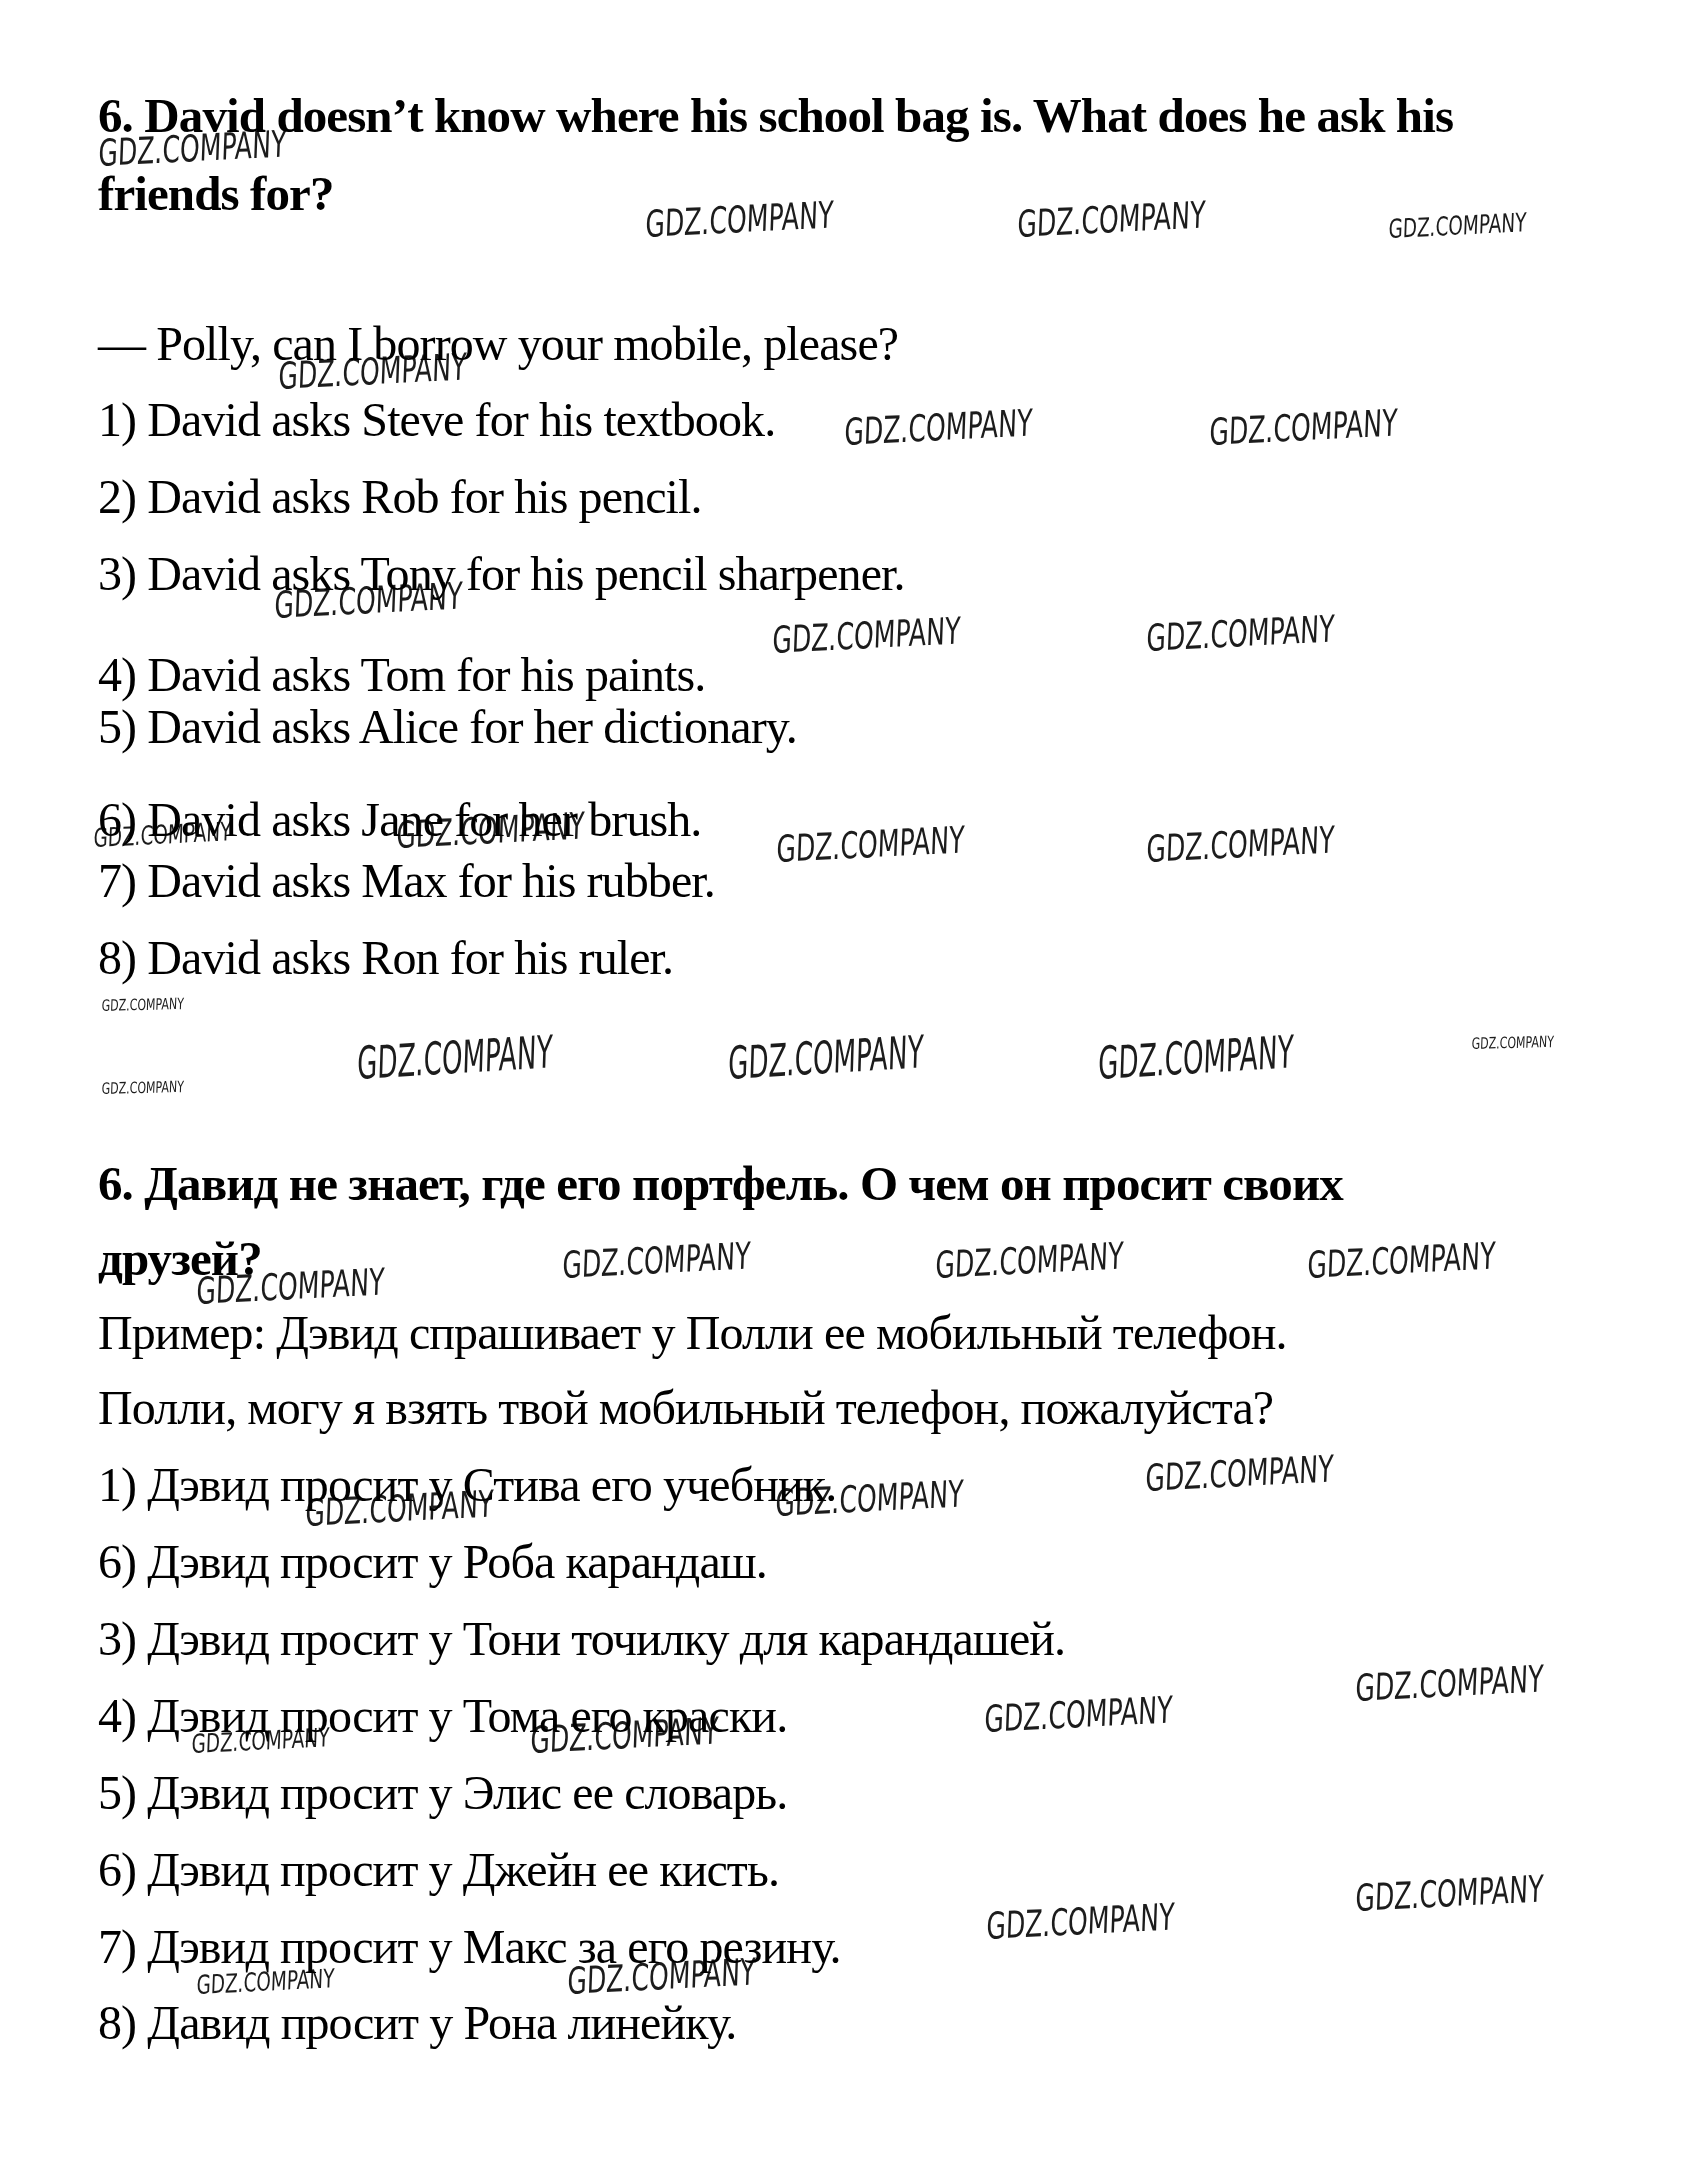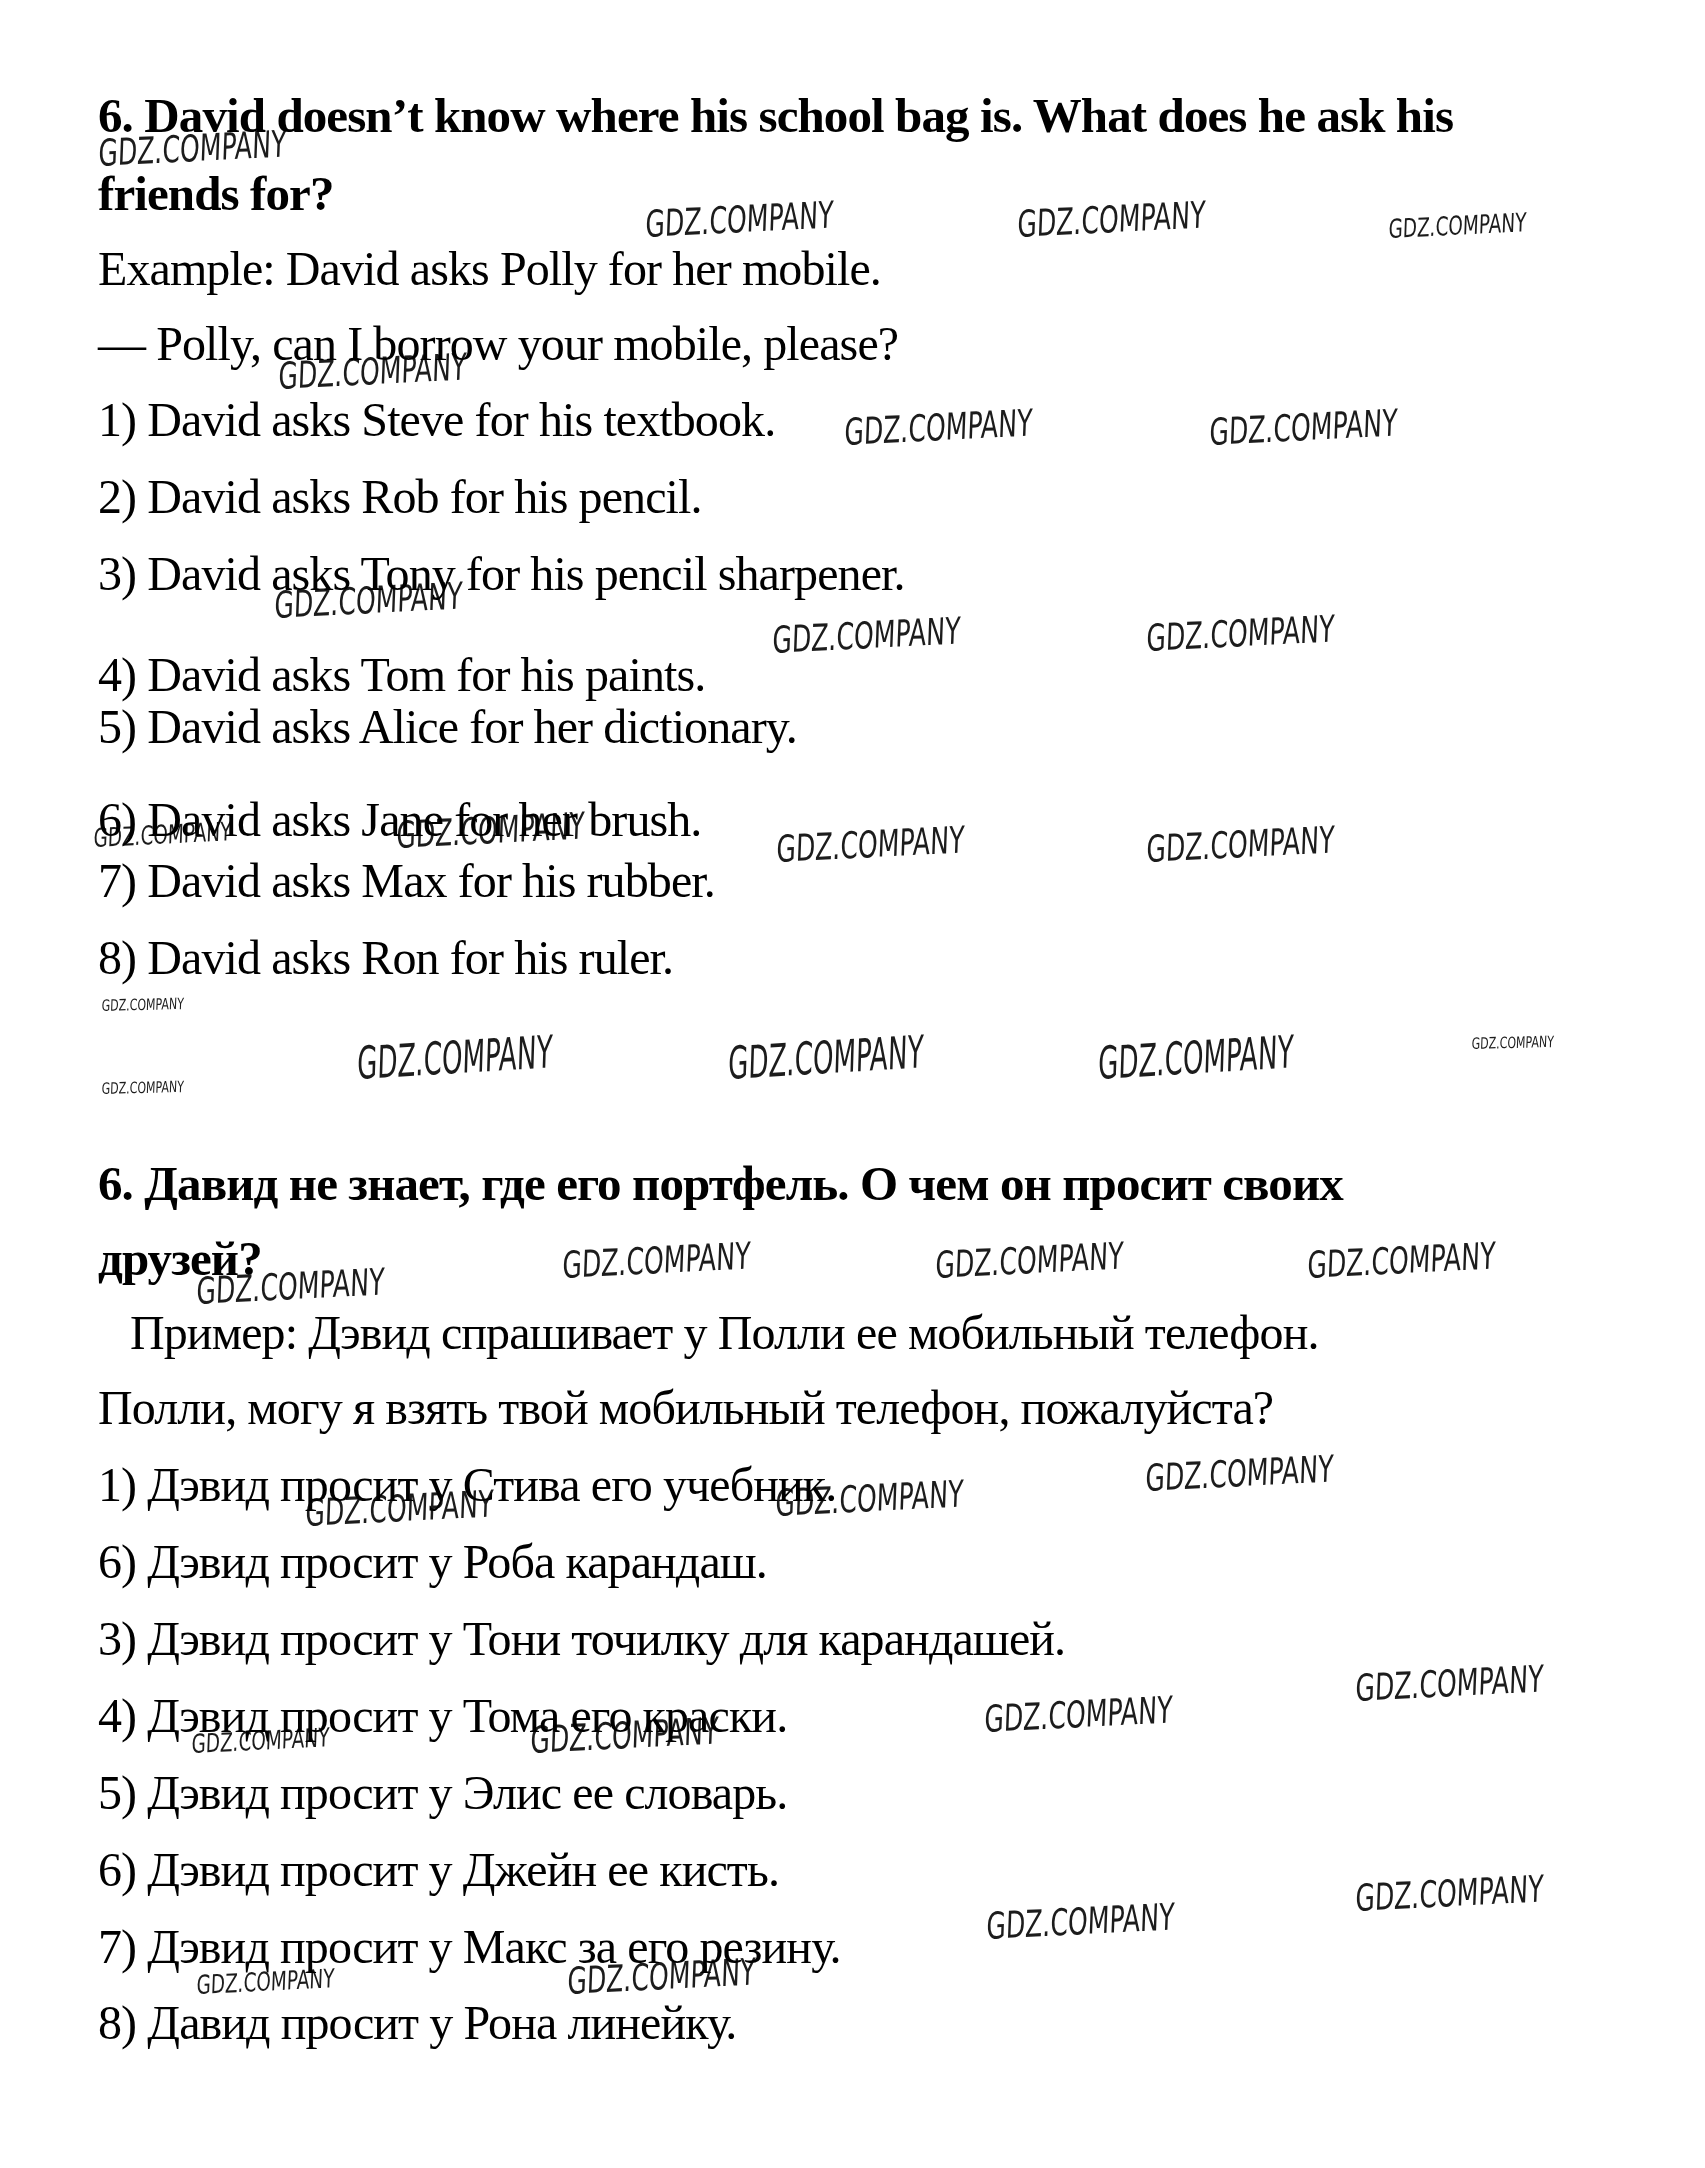--- a/index.html
+++ b/index.html
@@ -45,21 +45,21 @@
   .wm.sm { font-size: 26px; transform: scale(0.71, 1.0) rotate(-2deg) skewX(-5deg); }
   .wm.xs { font-size: 15.7px; transform: scale(0.70, 1.0) rotate(-1deg) skewX(-4deg); }
 
   
   #en-heading-line1 { top: 90px; }
   #en-heading-line2 { top: 168px; }
   #en-example       { top: 244px; }
   #en-dialog        { top: 319px; font-family: Liberation Serif, serif; }
   #ru-heading-line1 { top: 1158px; }
   #ru-heading-line2 { top: 1233px; }
-  #ru-example       { top: 1308px; margin-left: 32px; }
+  #ru-example       { top: 1308px; }
   #ru-dialog        { top: 1383px; }
 </style>
 </head>
 <body>
 
 <div class="page">
 
   <div id="watermark-layer">
       <span class="wm md" style="left: 99px; top: 135px; color: rgb(28, 28, 28);">GDZ.COMPANY</span>
       <span class="wm md" style="left: 646px; top: 206px; color: rgb(28, 28, 28);">GDZ.COMPANY</span>
@@ -93,21 +93,20 @@
       <span class="wm sm" style="left: 192px; top: 1731px; color: rgb(28, 28, 28);">GDZ.COMPANY</span>
       <span class="wm md" style="left: 531px; top: 1722px; color: rgb(28, 28, 28);">GDZ.COMPANY</span>
       <span class="wm md" style="left: 1356px; top: 1880px; color: rgb(28, 28, 28);">GDZ.COMPANY</span>
       <span class="wm md" style="left: 987px; top: 1908px; color: rgb(28, 28, 28);">GDZ.COMPANY</span>
       <span class="wm sm" style="left: 197px; top: 1972px; color: rgb(28, 28, 28);">GDZ.COMPANY</span>
       <span class="wm md" style="left: 568px; top: 1963px; color: rgb(28, 28, 28);">GDZ.COMPANY</span>
     </div>
 
   <div class="line heading" id="en-heading-line1">6. David doesn’t know where his school bag is. What does he ask his</div>
   <div class="line heading" id="en-heading-line2">friends for?</div>
-  <div class="line" id="en-example">Example: David asks Polly for her mobile.</div>
   <div class="line" id="en-dialog">— Polly, can I borrow your mobile, please?</div>
   <div id="en-items">
       <div class="line" style="top: 395px;">1) David asks Steve for his textbook.</div>
       <div class="line" style="top: 472px;">2) David asks Rob for his pencil.</div>
       <div class="line" style="top: 549px;">3) David asks Tony for his pencil sharpener.</div>
       <div class="line" style="top: 607px; margin-top: 43px;">4) David asks Tom for his paints.</div>
       <div class="line" style="top: 702px;">5) David asks Alice for her dictionary.</div>
       <div class="line" style="top: 779px; margin-top: 16px;">6) David asks Jane for her brush.</div>
       <div class="line" style="top: 856px;">7) David asks Max for his rubber.</div>
       <div class="line" style="top: 933px;">8) David asks Ron for his ruler.</div>

